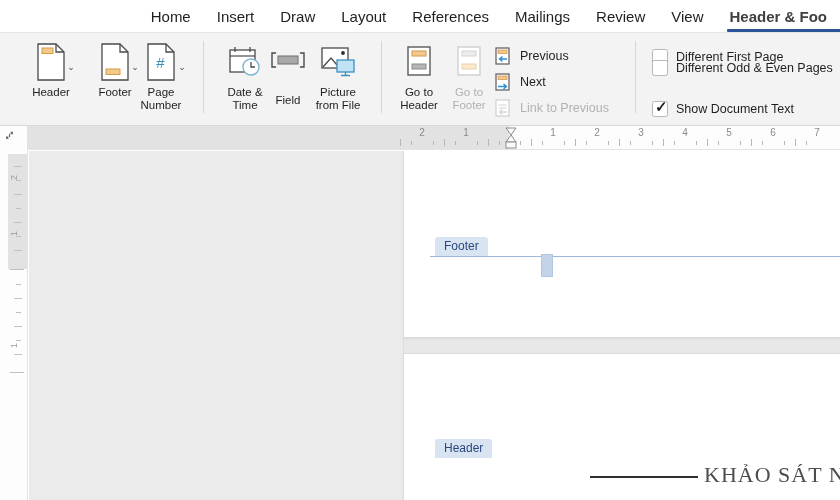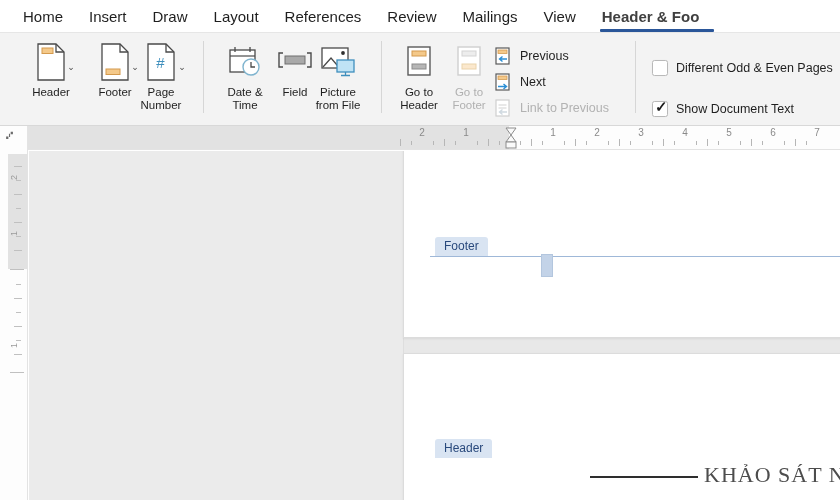--- a/index.html
+++ b/index.html
@@ -11,20 +11,21 @@
   }
   .app{position:relative;width:840px;height:500px;overflow:hidden;background:#fff;}
 
   
   .tabbar{
     position:absolute;left:0;top:0;width:840px;height:33px;
     background:#ffffff;
     display:flex;align-items:center;
     padding-left:10px;box-sizing:border-box;
     border-bottom:1px solid #e6e6e6;
+    justify-content:flex-end;
   }
   .tab{
     font-size:15px;color:#1f1f1f;
     padding:0 13px;height:33px;line-height:33px;
     white-space:nowrap;position:relative;cursor:default;
   }
   .tab.active{color:#404040;font-weight:bold;}
   .tab.active::after{
     content:"";position:absolute;left:11px;right:-2px;bottom:1px;
     height:3px;background:#2a5699;border-radius:1px;
@@ -135,22 +136,22 @@
 <body>
 
 <div class="app">
 
   <div class="tabbar">
     <div class="tab">Home</div>
     <div class="tab">Insert</div>
     <div class="tab">Draw</div>
     <div class="tab">Layout</div>
     <div class="tab">References</div>
+    <div class="tab">Mailings</div>
     <div class="tab">Review</div>
-    <div class="tab">Mailings</div>
     <div class="tab">View</div>
     <div class="tab active">Header &amp; Foo</div>
   </div>
 
   <div class="ribbon">
 
     <div class="bigbtn" style="left:22px;">
       <span class="glyph">
         <svg width="30" height="38" viewBox="0 0 30 38">
           <path d="M2 1 h18 l8 8 v28 h-26 z" fill="#fff" stroke="#4a4a4a" stroke-width="1.3"></path>
@@ -197,21 +198,21 @@
           <line x1="8" y1="2" x2="8" y2="7" stroke="#4a4a4a" stroke-width="1.3"></line>
           <line x1="23" y1="2" x2="23" y2="7" stroke="#4a4a4a" stroke-width="1.3"></line>
           <circle cx="24" cy="22" r="8" fill="#fff" stroke="#7fb4cf" stroke-width="1.4"></circle>
           <path d="M24 17 v5 h4" fill="none" stroke="#4a4a4a" stroke-width="1.3"></path>
         </svg>
       </span>
       <span class="lbl">Date &amp;
 Time</span>
     </div>
 
-    <div class="bigbtn" style="left:266px;">
+    <div class="bigbtn" style="left:259px;gap:8px;">
       <span class="glyph">
         <svg width="36" height="26" viewBox="0 0 36 26">
           <path d="M6 4 h-4 v14 h4" fill="none" stroke="#4a4a4a" stroke-width="1.4"></path>
           <path d="M30 4 h4 v14 h-4" fill="none" stroke="#4a4a4a" stroke-width="1.4"></path>
           <rect x="8" y="7" width="20" height="8" fill="#a9a9a9" stroke="#6e6e6e" stroke-width="1"></rect>
         </svg>
       </span>
       <span class="lbl">Field</span>
     </div>
 
@@ -284,20 +285,24 @@
           <line x1="5.5" y1="7" x2="13.5" y2="7" stroke="#d5d5d5" stroke-width="1.1"></line>
           <line x1="5.5" y1="10" x2="13.5" y2="10" stroke="#d5d5d5" stroke-width="1.1"></line>
           <path d="M14 14 h-7 M9.5 11.5 L6.5 14 l3 2.5" fill="none" stroke="#cfd9e0" stroke-width="1.4"></path>
         </svg>
       </span>
       <span class="lbl">Link to Previous</span>
     </div>
 
     <div class="divider" style="left:635px;"></div>
 
+    <div class="cbrow" style="left:652px;top:14px;">
+      <span class="cbbox"></span>
+      <span class="lbl">Different First Page</span>
+    </div>
     <div class="cbrow" style="left:652px;top:25px;">
       <span class="cbbox"></span>
       <span class="lbl">Different Odd &amp; Even Pages</span>
     </div>
     <div class="cbrow" style="left:652px;top:66px;">
       <span class="cbbox">
         <span class="tick">✓</span>
       </span>
       <span class="lbl">Show Document Text</span>
     </div>

